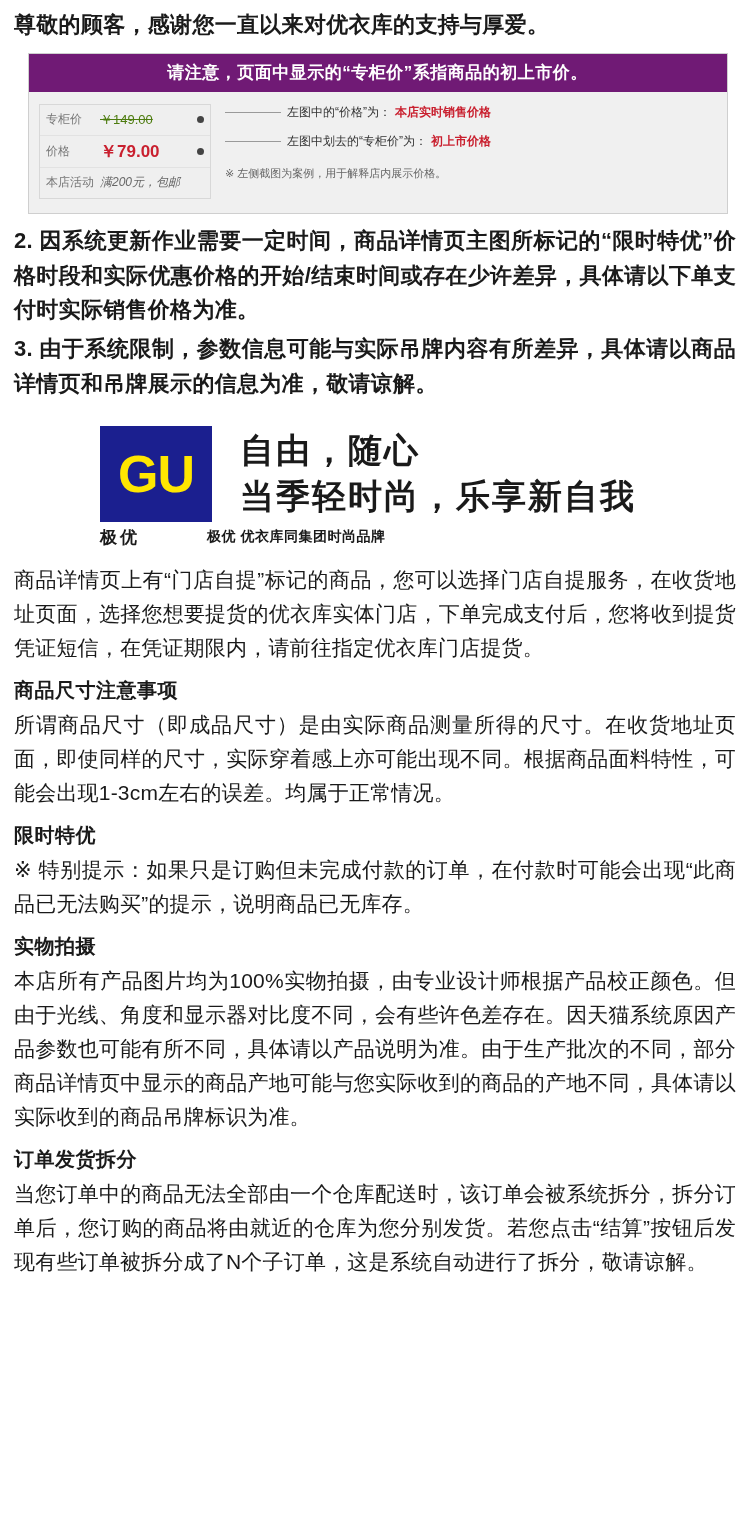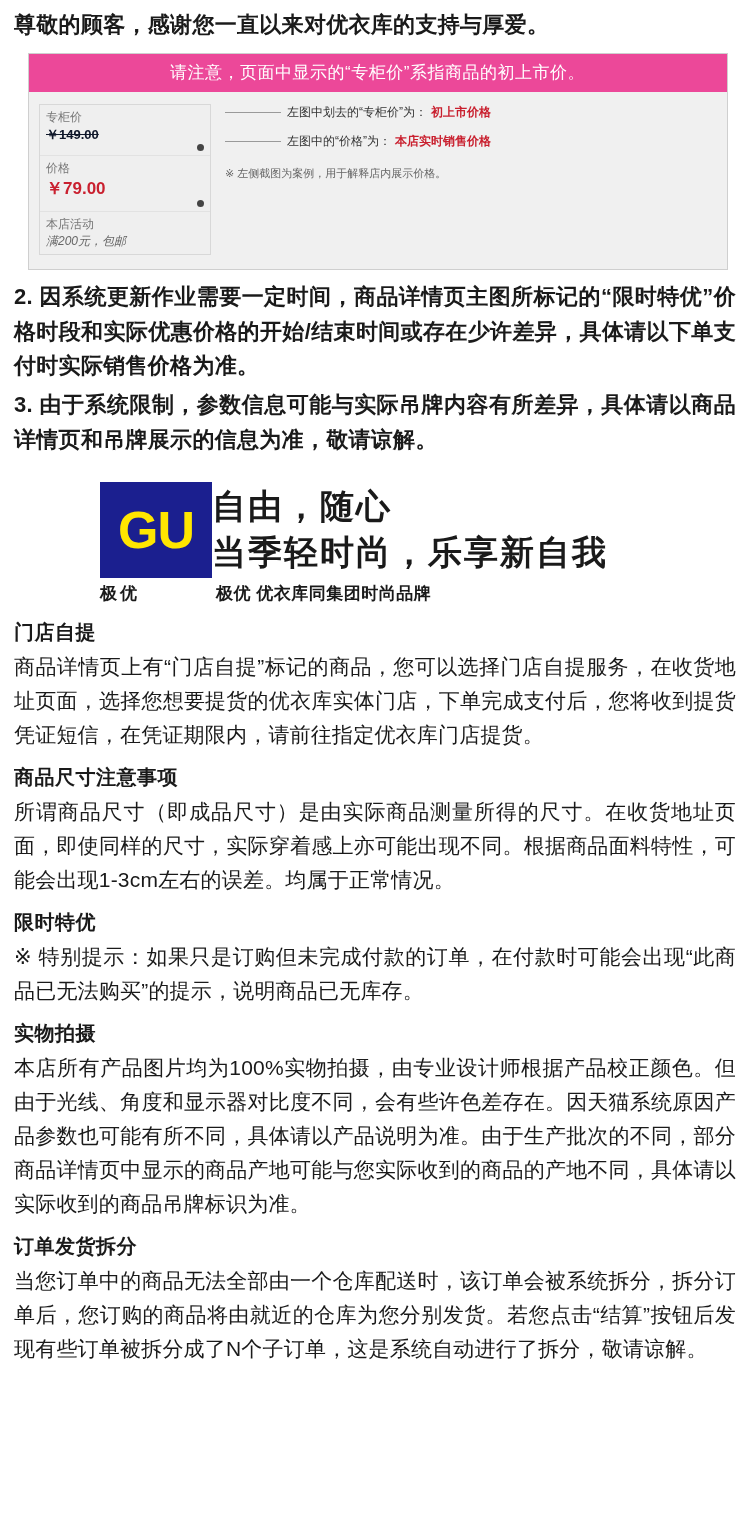--- a/index.html
+++ b/index.html
@@ -28,59 +28,58 @@
   }
   
   .notice-box {
     margin: 10px 0 10px 14px;
     width: 700px;
     border: 1px solid #cfcfcf;
     background: #f0f0f0;
     box-sizing: border-box;
   }
   .notice-head {
-    background: #ec4899;
+    background: #701a75;
     color: #ffffff;
     font-size: 17px;
-    font-weight: 400;
+    font-weight: 700;
     text-align: center;
     padding: 7px 1px 8px 0;
     letter-spacing: 0.5px;
   }
   .notice-body {
     display: flex;
     align-items: flex-start;
     padding: 12px 10px 14px 10px;
   }
   .price-card {
     width: 172px;
     background: #efefef;
     border: 1px solid #d8d8d8;
     box-sizing: border-box;
     font-size: 12px;
   }
   .price-row {
     display: flex;
+    align-items: center;
     padding: 4px 6px;
     border-bottom: 1px solid #e2e2e2;
     min-height: 22px;
-    flex-direction: column;
   }
   .price-row:last-child { border-bottom: none; }
   .price-label {
     color: #777;
     width: 54px;
     flex: none;
     font-size: 12px;
   }
   .price-strike {
-    color: #0f172a;
+    color: #4d7c0f;
     text-decoration: line-through;
     font-size: 13px;
-    font-weight: bold;
   }
   .price-main {
     color: #c9202f;
     font-size: 17px;
     font-weight: 700;
   }
   .price-promo {
     color: #666;
     font-size: 12px;
     font-style: italic;
@@ -137,20 +136,21 @@
     font-size: 52px;
     font-weight: 700;
     letter-spacing: -1px;
     display: flex;
     align-items: center;
     justify-content: center;
     font-family: "Liberation Sans", sans-serif;
     flex: none;
   }
   .brand-text {
+    margin-left: 28px;
   }
   .brand-line1, .brand-line2 {
     font-size: 34px;
     font-weight: 700;
     line-height: 1.35;
     letter-spacing: 2px;
   }
   .brand-sub {
     display: flex;
     align-items: center;
@@ -160,22 +160,22 @@
   }
   .brand-sub-left {
     width: 96px;
     text-align: left;
     font-size: 17px;
     font-weight: 700;
     letter-spacing: 3px;
     flex: none;
   }
   .brand-sub-right {
-    margin-left: 20px;
-    font-size: 17px;
+    margin-left: 11px;
+    font-size: 14px;
     font-weight: 700;
     letter-spacing: 0.5px;
   }
   
   .sec-title {
     font-size: 20px;
     font-weight: 700;
     margin: 12px 0 4px 0;
     letter-spacing: 0.5px;
   }
@@ -210,27 +210,27 @@
           <span class="dot"></span>
         </div>
         <div class="price-row">
           <span class="price-label">本店活动</span>
           <span class="price-promo">满200元，包邮</span>
         </div>
       </div>
       <div class="callouts">
         <div class="callout-line">
           <span class="leader"></span>
+          <span>左图中的“价格”为：</span>
+          <span class="callout-strong">本店实时销售价格</span>
+        </div>
+        <div class="callout-line">
+          <span class="leader"></span>
           <span>左图中划去的“专柜价”为：</span>
           <span class="callout-strong">初上市价格</span>
-        </div>
-        <div class="callout-line">
-          <span class="leader"></span>
-          <span>左图中的“价格”为：</span>
-          <span class="callout-strong">本店实时销售价格</span>
         </div>
         <div class="callout-note">※ 左侧截图为案例，用于解释店内展示价格。</div>
       </div>
     </div>
   </div>
 
   <p class="para">2. 因系统更新作业需要一定时间，商品详情页主图所标记的“限时特优”价格时段和实际优惠价格的开始/结束时间或存在少许差异，具体请以下单支付时实际销售价格为准。</p>
   <p class="para">3. 由于系统限制，参数信息可能与实际吊牌内容有所差异，具体请以商品详情页和吊牌展示的信息为准，敬请谅解。</p>
 
   <div class="brand">
@@ -239,21 +239,20 @@
       <div class="brand-line1">自由，随心</div>
       <div class="brand-line2">当季轻时尚，乐享新自我</div>
     </div>
   </div>
   <div class="brand-sub">
     <div class="brand-sub-left">极优</div>
     <div class="brand-sub-right">极优 优衣库同集团时尚品牌</div>
   </div>
 
   <div>
-    <div class="sec-title">门店自提</div>
     <p class="sec-body">商品详情页上有“门店自提”标记的商品，您可以选择门店自提服务，在收货地址页面，选择您想要提货的优衣库实体门店，下单完成支付后，您将收到提货凭证短信，在凭证期限内，请前往指定优衣库门店提货。</p>
   </div>
 
   <div>
     <div class="sec-title">商品尺寸注意事项</div>
     <p class="sec-body">所谓商品尺寸（即成品尺寸）是由实际商品测量所得的尺寸。在收货地址页面，即使同样的尺寸，实际穿着感上亦可能出现不同。根据商品面料特性，可能会出现1-3cm左右的误差。均属于正常情况。</p>
   </div>
 
   <div>
     <div class="sec-title">限时特优</div>

